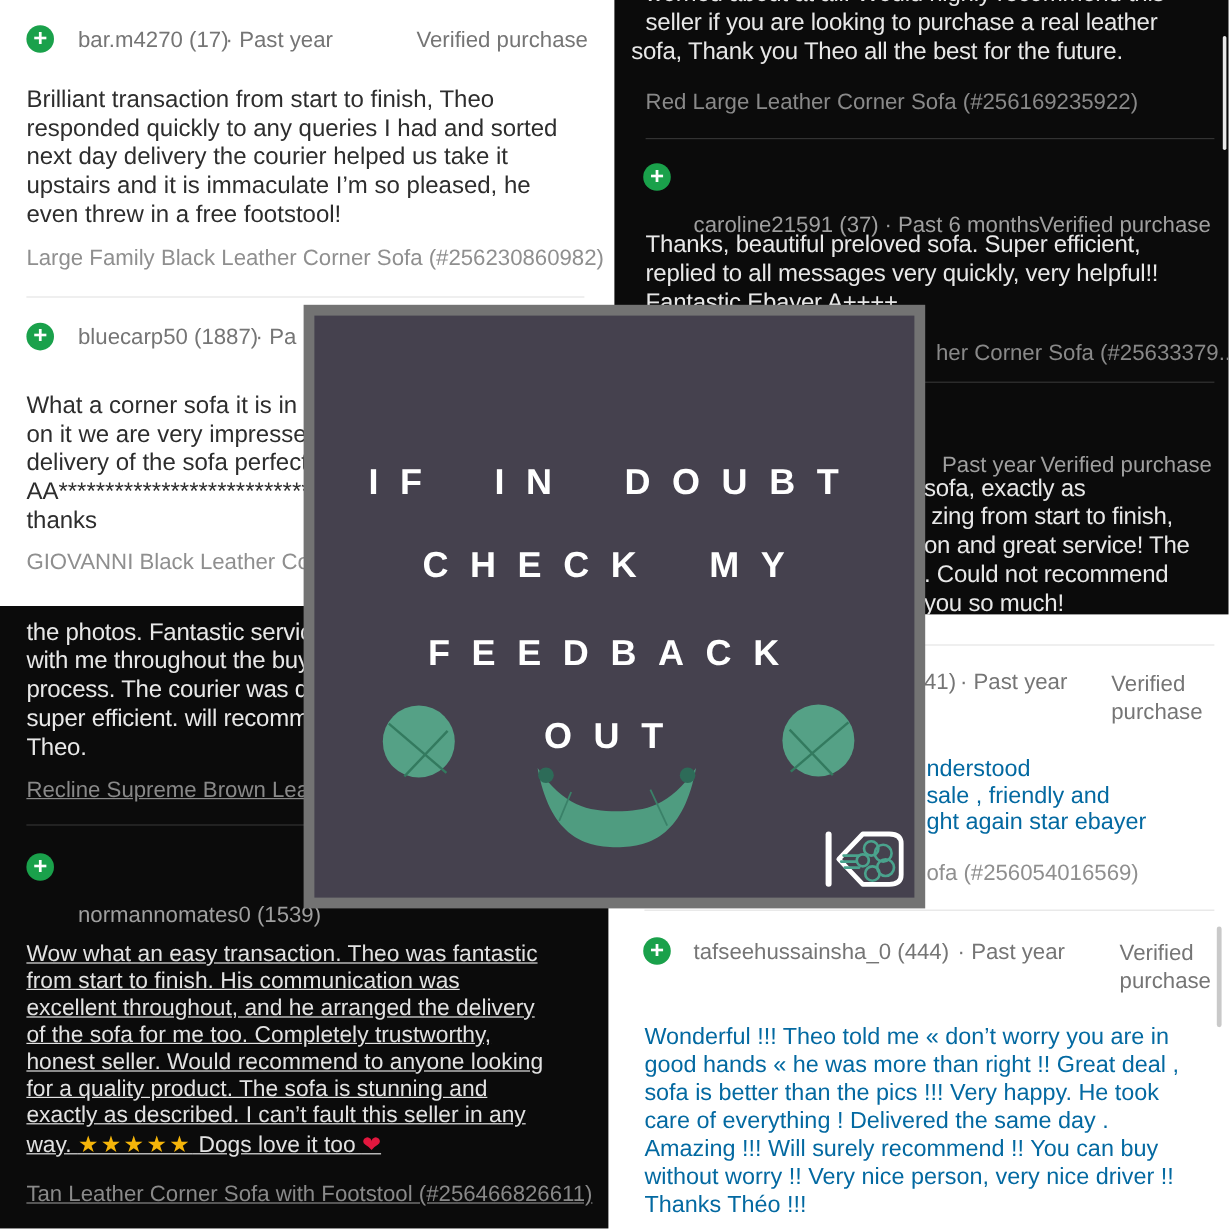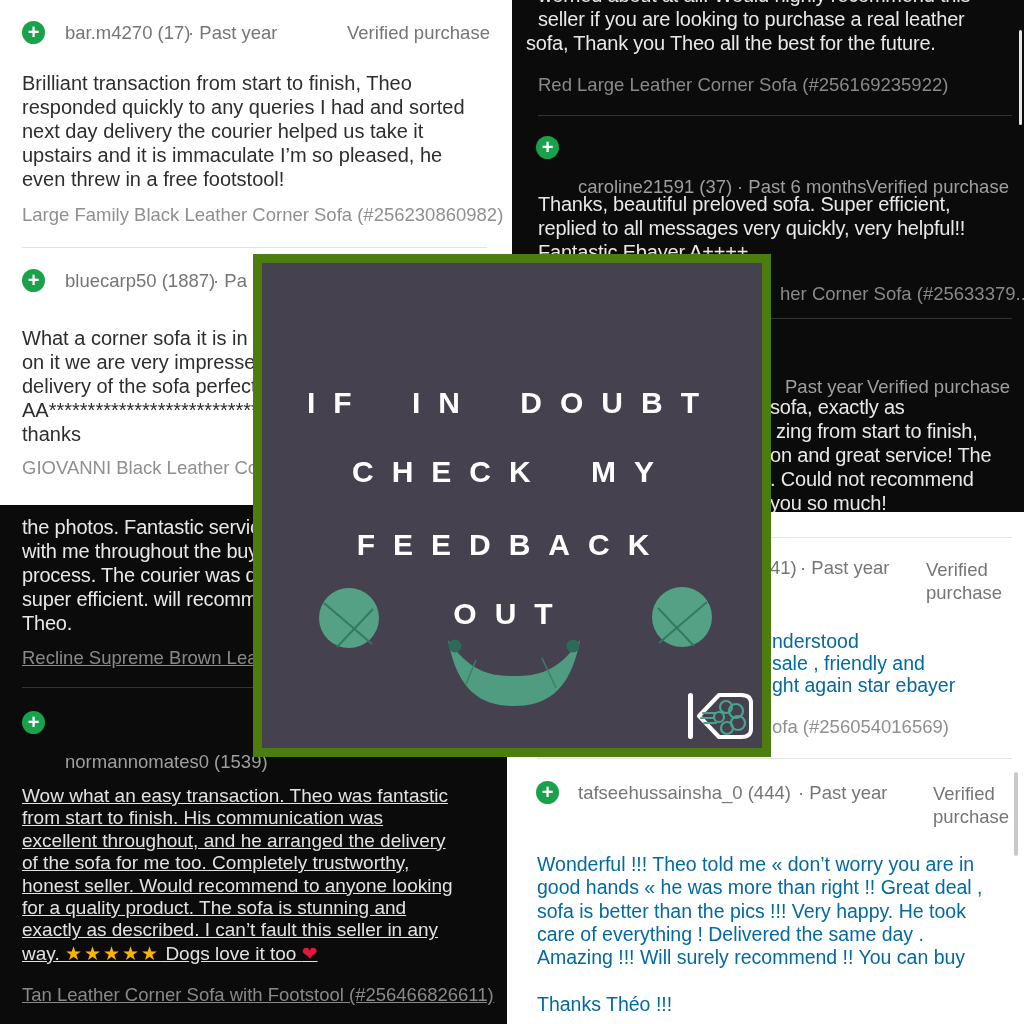--- a/index.html
+++ b/index.html
@@ -15,21 +15,21 @@
   .rev-b{color:#e8e8e8;font-size:20px;letter-spacing:-0.2px;}
   .rev-b2{color:#e2e2e2;font-size:19px;text-decoration:underline;}
   .item-w{color:#8f8f8f;font-size:18.5px;}
   .item-b{color:#898989;font-size:18.5px;}
   .underline{text-decoration:underline;}
   .divider-w{position:absolute;height:1px;background:#e4e4e4;}
   .divider-b{position:absolute;height:1px;background:#333333;}
   .plus{position:absolute;width:23px;height:23px;border-radius:50%;background:#1aa14b;color:#ffffff;
         font-size:20px;line-height:22px;text-align:center;font-weight:700;}
   .ver2{position:absolute;width:86px;color:#757575;font-size:18.5px;line-height:23px;}
-  .overlay-outer{position:absolute;left:253px;top:254px;width:518px;height:503px;background:#4d7c0f;z-index:20;}
+  .overlay-outer{position:absolute;left:253px;top:254px;width:518px;height:503px;background:#737373;z-index:20;}
   .overlay-inner{position:absolute;left:9px;top:9px;right:9px;bottom:9px;background:#45414e;}
   .ov-line{position:absolute;left:0;right:0;text-align:center;color:#ffffff;font-size:30px;font-weight:700;
            letter-spacing:18px;word-spacing:16px;}
   .stars{color:#f5b50a;letter-spacing:2px;}
   .heart{color:#e3173e;}
   .scroll-light{position:absolute;width:3px;border-radius:2px;background:#e8e8e8;}
   .scroll-gray{position:absolute;width:4px;border-radius:2px;background:#c9c9c9;}
 </style>
 </head>
 <body>
@@ -141,20 +141,21 @@
   <span class="plus" style="left:536px;top:781px;">+</span>
   <div class="ln hdr-w" style="left:578px;top:782px;">tafseehussainsha_0 (444)</div>
   <div class="ln hdr-w" style="left:798px;top:782px;">·   Past year</div>
   <div class="ver2" style="left:933px;top:782px;">Verified purchase</div>
 
   <div class="ln rev-w2" style="left:537px;top:853px;">Wonderful !!! Theo told me « don’t worry you are in</div>
   <div class="ln rev-w2" style="left:537px;top:876.3px;">good hands «  he was more than right !! Great deal ,</div>
   <div class="ln rev-w2" style="left:537px;top:899.6px;">sofa is better than the pics !!! Very happy. He took</div>
   <div class="ln rev-w2" style="left:537px;top:922.9px;">care of everything ! Delivered the same day .</div>
   <div class="ln rev-w2" style="left:537px;top:946.2px;">Amazing !!! Will surely recommend !! You can buy</div>
+  <div class="ln rev-w2" style="left:537px;top:969.5px;">without worry !! Very nice person, very nice driver !!</div>
   <div class="ln rev-w2" style="left:537px;top:992.8px;">Thanks Théo !!!</div>
 
   <div class="scroll-gray" style="left:1014px;top:772px;height:84px;"></div>
 
   <div class="overlay-outer">
     <div class="overlay-inner"></div>
 
     <div class="ov-line" style="top:132px;">IF IN DOUBT</div>
     <div class="ov-line" style="top:201px;">CHECK MY</div>
     <div class="ov-line" style="top:274px;">FEEDBACK</div>

